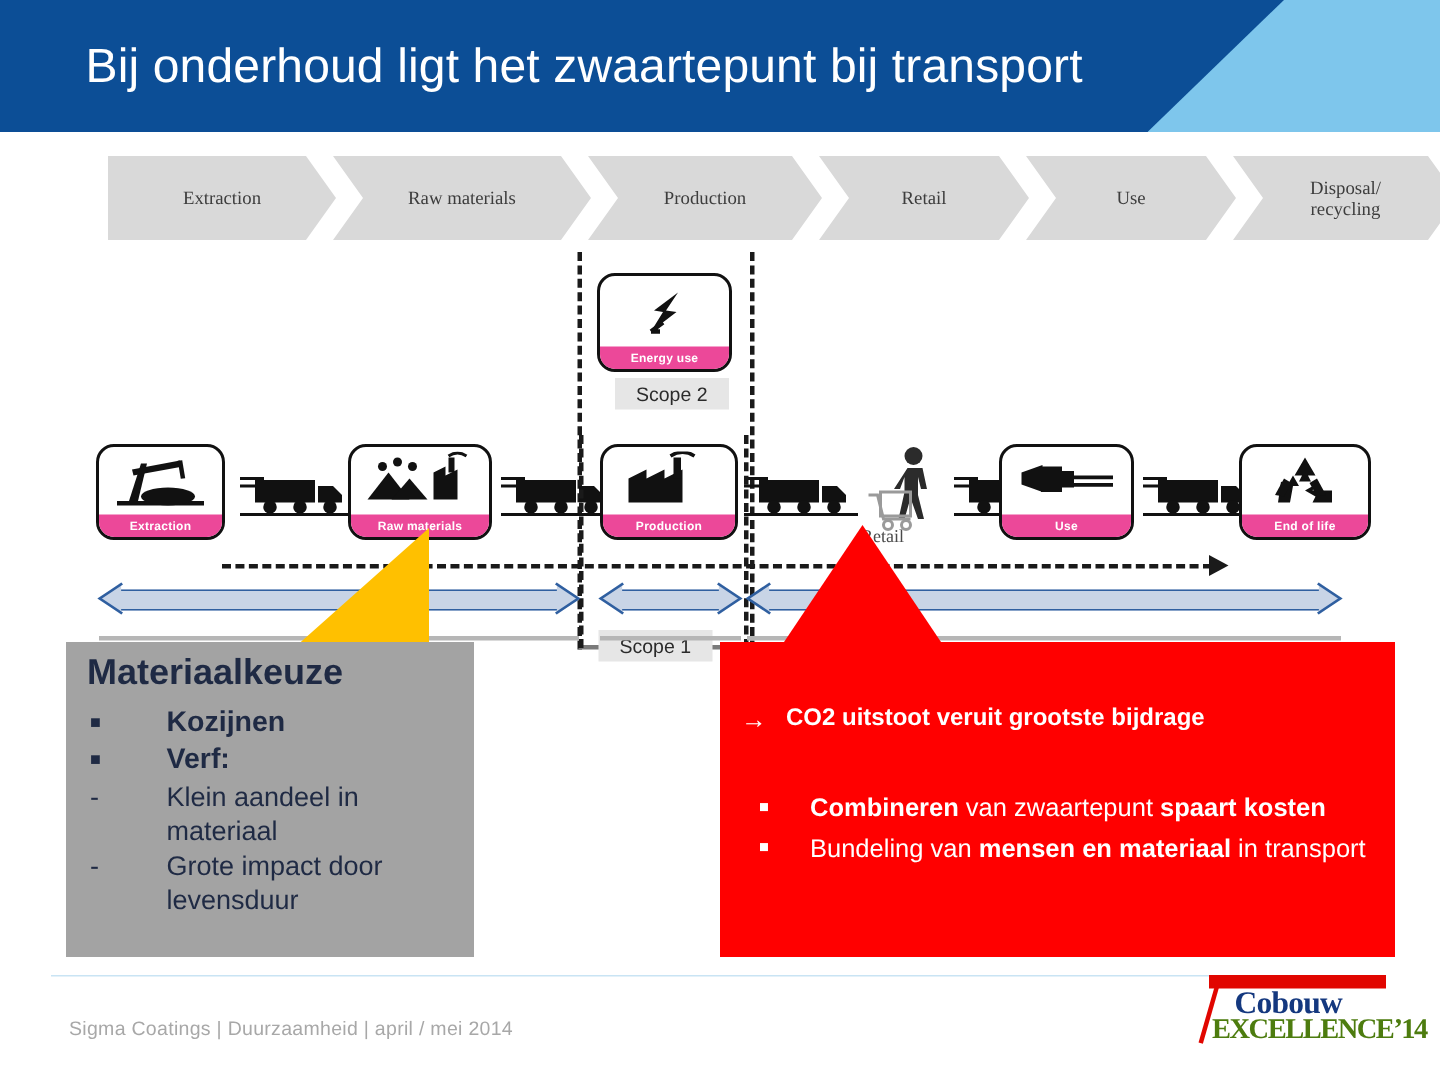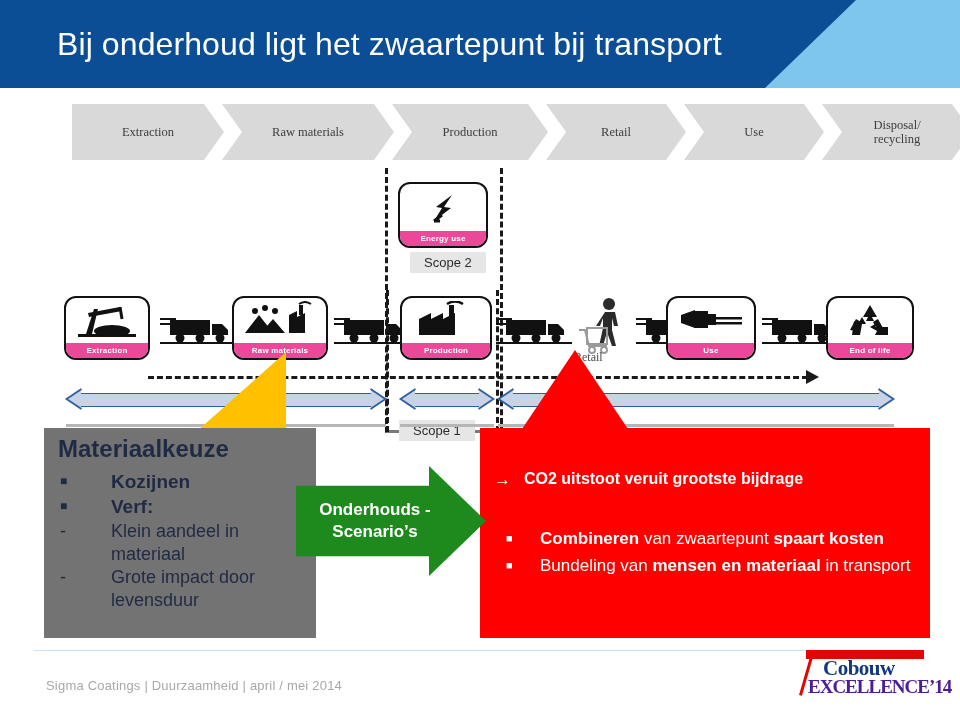--- a/index.html
+++ b/index.html
@@ -101,21 +101,21 @@
   .darrow .hl{left:0;clip-path:polygon(0 50%, 100% 0, 100% 100%);}
   .darrow .hr{right:0;clip-path:polygon(100% 50%, 0 0, 0 100%);}
   .darrow svg{position:absolute;left:0;top:0;overflow:visible;}
 
   
   .grayline{position:absolute;height:3px;background:#b6b6b6;}
 
   
   .yellow-box{
     position:absolute;left:44px;top:428px;width:272px;height:210px;
-    background:#737373;z-index:6;
+    background:#a3a3a3;z-index:6;
   }
   .yellow-point{
     position:absolute;left:196px;top:352px;width:90px;height:80px;
     background:#FFC000;z-index:5;
     clip-path:polygon(100% 0, 100% 100%, 0 100%);
   }
   .yellow-box .h{
     position:absolute;left:14px;top:7px;font-size:24px;font-weight:bold;color:#1f2a44;
     white-space:nowrap;
   }
@@ -167,21 +167,21 @@
   .footer{position:absolute;left:46px;top:678px;font-size:13px;color:#a8a8a8;
     letter-spacing:.2px;font-family:"Liberation Sans", sans-serif;}
 
   
   .logo{position:absolute;left:806px;top:650px;width:130px;height:50px;background:#fff;text-align:right;}
   .logo .redbar{position:absolute;left:0;top:0;width:118px;height:9px;background:#e10600;}
   .logo .slash{position:absolute;left:4px;top:7px;width:3px;height:40px;background:#e10600;
     transform:rotate(16deg);transform-origin:top center;}
   .logo .w1{position:absolute;left:17px;top:6px;font-size:21px;font-weight:bold;color:#14387f;
     letter-spacing:-0.5px;font-family:"Liberation Serif", serif;}
-  .logo .w2{position:absolute;left:2px;top:26px;font-size:19px;font-weight:bold;color:#4c1d95;
+  .logo .w2{position:absolute;left:2px;top:26px;font-size:19px;font-weight:bold;color:#4d7c0f;
     letter-spacing:-1px;font-family:"Liberation Serif", serif;}
 </style>
 </head>
 <body>
 
 <div class="slide">
 
   <div class="titlebar">
     <div class="accent"></div>
     <div class="title">Bij onderhoud ligt het zwaartepunt bij transport</div>
@@ -448,27 +448,20 @@
       </div>
       <div class="rb-li">
         <span class="mk">■</span>
         <span class="tx">
           <span>Bundeling van </span><b>mensen en materiaal </b><span>in transport</span>
         </span>
       </div>
     </div>
   </div>
 
-  <div class="green-arrow">
-    <div class="body"></div>
-    <div class="lbl">
-      <span>Onderhouds -</span><br>
-      <span>Scenario’s</span>
-    </div>
-  </div>
 
   <div class="foot-rule"></div>
   <div class="footer">Sigma Coatings | Duurzaamheid | april / mei 2014</div>
 
   <div class="logo">
     <div class="redbar"></div>
     <div class="slash"></div>
     <div class="w1">Cobouw</div>
     <div class="w2">EXCELLENCE’14</div>
   </div>

